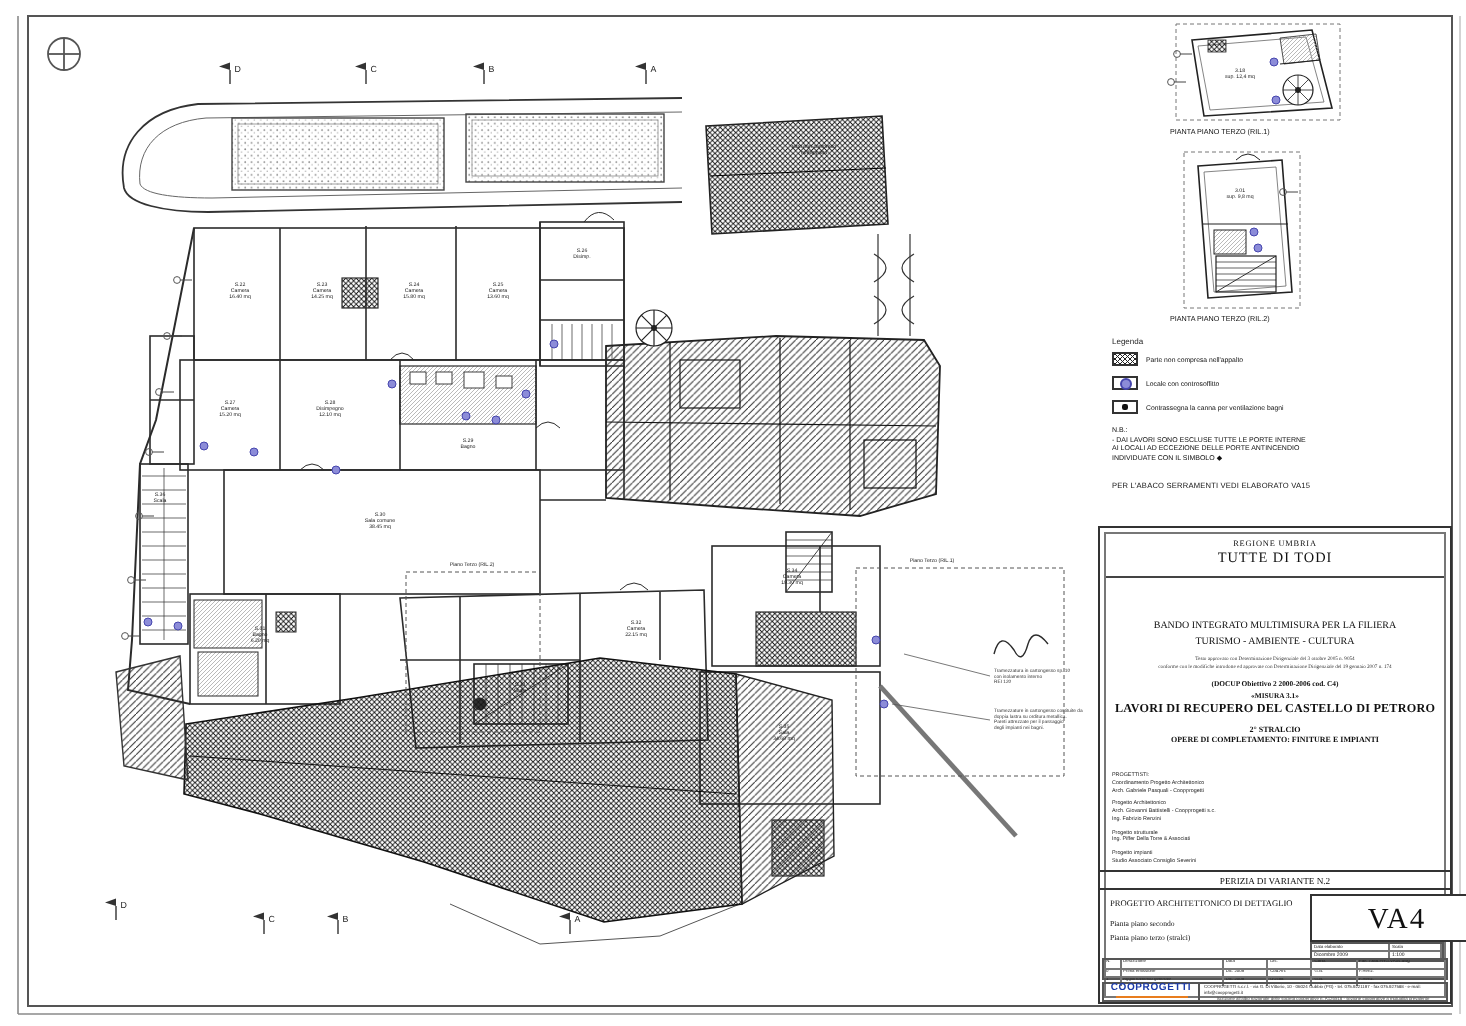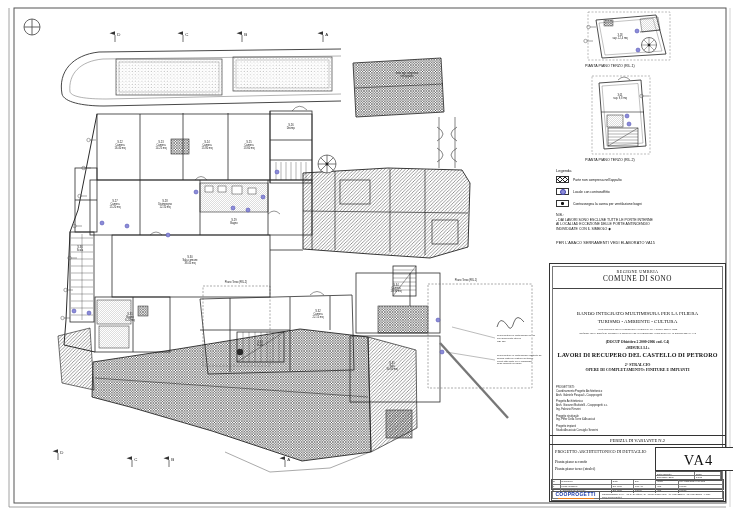--- a/index.html
+++ b/index.html
@@ -358,21 +358,21 @@
       <div>- DAI LAVORI SONO ESCLUSE TUTTE LE PORTE INTERNE</div>
       <div>AI LOCALI AD ECCEZIONE DELLE PORTE ANTINCENDIO</div>
       <div>INDIVIDUATE CON IL SIMBOLO ◆</div>
     </div>
     <div class="lg-foot">PER L'ABACO SERRAMENTI VEDI ELABORATO VA15</div>
   </div>
 
   <div class="tb">
     <div class="tb-in"></div>
     <div class="ctr t-region">REGIONE UMBRIA</div>
-    <div class="ctr t-comune">COMUNE DI SONO</div>
+    <div class="ctr t-comune">TUTTE DI TODI</div>
     <div class="t-rule"></div>
     <div class="ctr t-prog1">BANDO INTEGRATO MULTIMISURA PER LA FILIERA</div>
     <div class="ctr t-prog2">TURISMO - AMBIENTE - CULTURA</div>
     <div class="ctr t-note1">Testo approvato con Determinazione Dirigenziale del 3 ottobre 2005 n. 9054</div>
     <div class="ctr t-note2">conforme con le modifiche introdotte ed approvate con Determinazione Dirigenziale del 19 gennaio 2007 n. 174</div>
     <div class="ctr t-docup">(DOCUP Obiettivo 2 2000-2006 cod. C4)</div>
     <div class="ctr t-misura">«MISURA 3.1»</div>
     <div class="ctr t-lavori">LAVORI DI RECUPERO DEL CASTELLO DI PETRORO</div>
     <div class="ctr t-stralcio">2° STRALCIO</div>
     <div class="ctr t-opere">OPERE DI COMPLETAMENTO: FINITURE E IMPIANTI</div>

